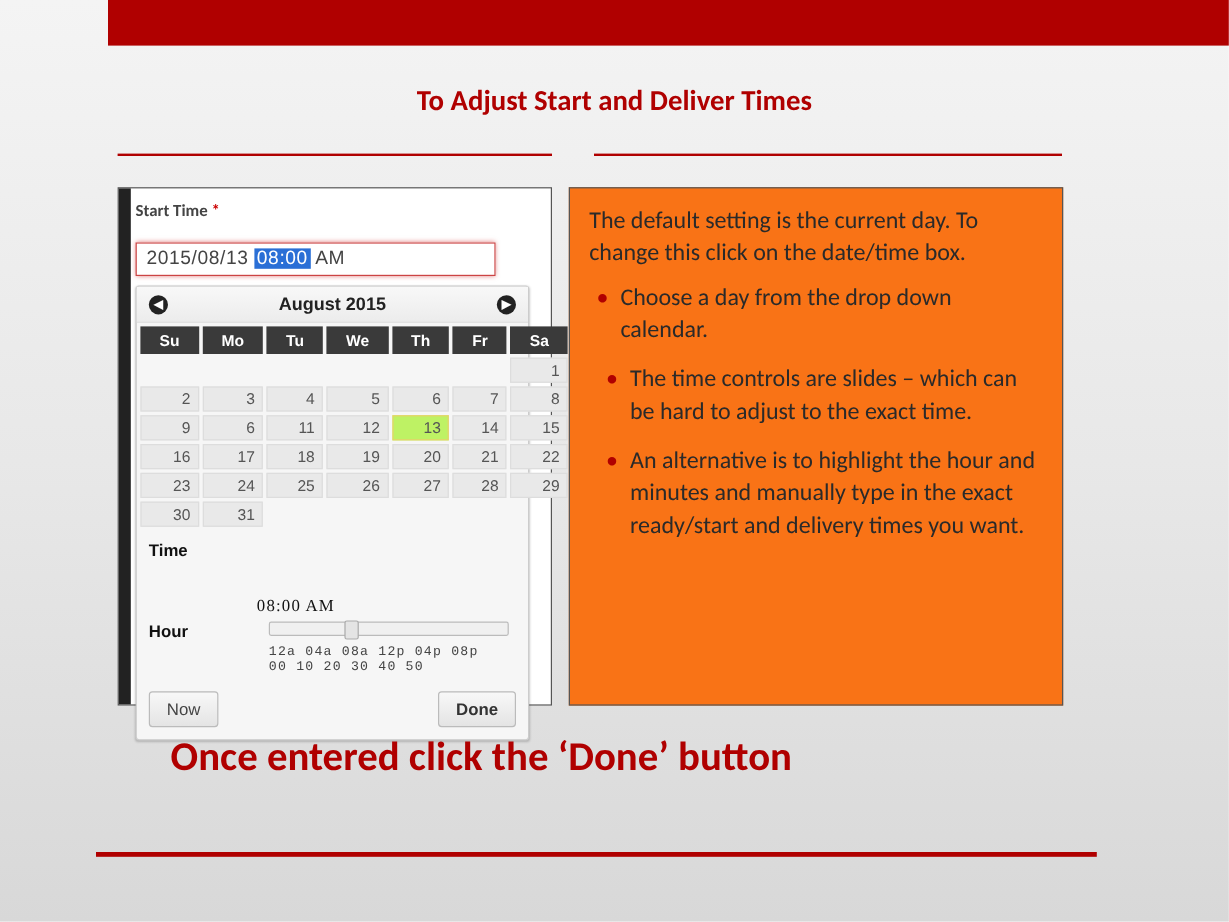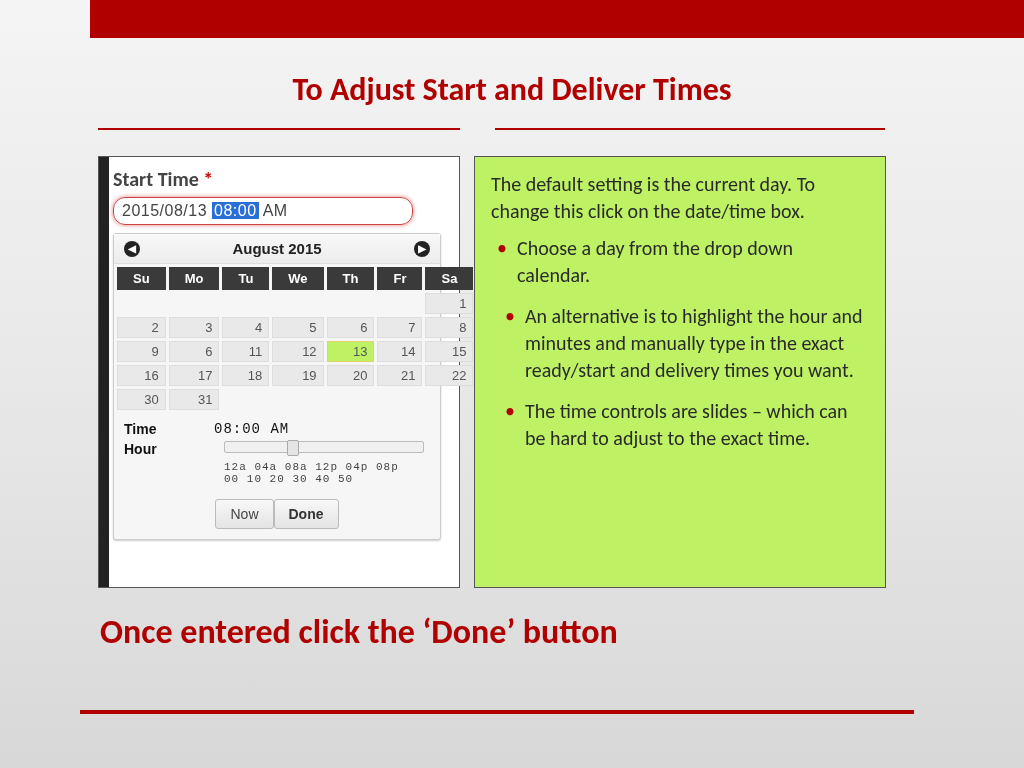--- a/index.html
+++ b/index.html
@@ -4,32 +4,32 @@
 <style>
   * { box-sizing: border-box; margin: 0; padding: 0; }
   body {
     width: 1024px; height: 768px;
     background: linear-gradient(to bottom, #f4f4f4 0%, #e8e8e8 50%, #d8d8d8 100%);
     font-family: Calibri, Arial, sans-serif;
     position: relative;
   }
   .top-bar { position:absolute; top:0; left:90px; right:0; height:38px; background:#b00000; }
   .title { position:absolute; top:70px; left:0; right:0; text-align:center;
-    color:#b00000; font-weight:bold; font-size:32px; }
+    color:#b00000; font-weight:bold; font-size:24px; }
   .hr1 { position:absolute; top:128px; left:98px; width:362px; height:2px; background:#b00000; }
   .hr2 { position:absolute; top:128px; left:495px; width:390px; height:2px; background:#b00000; }
 
   .left-panel { position:absolute; top:156px; left:98px; width:362px; height:432px;
     border:1px solid #555; background:#fff; padding:0; }
   .dark-strip { position:absolute; left:0; top:0; bottom:0; width:10px; background:#222; }
   .panel-inner { position:absolute; left:14px; right:6px; top:10px; bottom:6px; }
 
-  .label { font-size:20px; color:#444; font-weight:bold; margin-bottom:6px; }
+  .label { font-size:14px; color:#444; font-weight:bold; margin-bottom:18px; }
   .req { color:#c00; }
-  .dt-input { border:1px solid #c44; border-radius:12px; box-shadow:0 0 4px rgba(200,0,0,.5);
+  .dt-input { border:1px solid #c44; border-radius:0; box-shadow:0 0 4px rgba(200,0,0,.5);
     padding:4px 8px; font-size:16px; font-family:Verdana,Arial,sans-serif; color:#444;
     width:300px; margin-bottom:8px; letter-spacing:.5px; }
   .dt-input .hl { background:#2a6fd6; color:#fff; padding:0 2px; }
 
   .cal { width:328px; border:1px solid #ccc; background:#f6f6f6; border-radius:3px;
     box-shadow:0 1px 2px rgba(0,0,0,.2); font-family:Verdana,Arial,sans-serif; }
   .cal-head { display:flex; align-items:center; justify-content:space-between;
     padding:6px 10px; background:linear-gradient(#f8f8f8,#ececec); font-weight:bold;
     font-size:15px; color:#222; border-bottom:1px solid #ddd; }
   .cal-nav { background:#222; color:#fff; border-radius:50%; width:16px; height:16px;
@@ -38,42 +38,42 @@
   .cal-grid thead th { background:#3a3a3a; color:#fff; font-weight:bold; padding:4px 16px;
     text-align:center; font-size:13px; }
   .cal-grid td { background:#e9e9e9; border:1px solid #ddd; text-align:right;
     padding:2px 6px 2px 0; color:#555; height:20px; font-size:13px; }
   .cal-grid td.empty { background:transparent; border:none; }
   .cal-grid td.today { background:#bef264; border:1px solid #e6d26a; }
 
   .time-sect { padding:8px 10px 4px; font-size:14px; color:#111; font-family:Verdana,Arial,sans-serif; }
   .time-row { display:flex; align-items:flex-start; margin-bottom:4px; }
   .time-row .lbl { width:90px; font-weight:bold; font-size:14px; }
-  .time-row .val { font-family:Liberation Mono, monospace; font-size:14px; letter-spacing:1px; }
+  .time-row .val { font-family:Liberation Serif, serif; font-size:14px; letter-spacing:1px;margin-top:48px; }
   .slider { width:200px; height:12px; border:1px solid #bbb; border-radius:2px;
     background:#f0f0f0; position:relative; margin-left:10px; }
   .slider .handle { position:absolute; top:-2px; width:12px; height:16px; background:#e4e4e4;
     border:1px solid #aaa; border-radius:2px; }
   .ticks { font-size:11px; color:#444; letter-spacing:1px; margin-left:100px; font-family:Liberation Mono, monospace; }
 
-  .cal-btns { display:flex; justify-content:center; padding:10px; }
+  .cal-btns { display:flex; justify-content:space-between; padding:10px; }
   .cal-btn { background:linear-gradient(#f8f8f8,#e4e4e4); border:1px solid #bbb;
     border-radius:3px; padding:6px 14px; font-size:14px; color:#444; cursor:pointer;
     font-family:Verdana,Arial,sans-serif; }
   .cal-btn.done { font-weight:bold; color:#333; }
 
   .right-panel { position:absolute; top:156px; left:474px; width:412px; height:432px;
-    border:1px solid #555; background:#bef264; padding:14px 16px; font-size:20px; color:#2a2a2a; line-height:1.35; }
+    border:1px solid #555; background:#f97316; padding:14px 16px; font-size:20px; color:#2a2a2a; line-height:1.35; }
   .right-panel ul { list-style:none; margin-top:10px; }
   .right-panel li { position:relative; padding-left:26px; margin-bottom:14px; }
   .right-panel li::before { content:"•"; color:#b00000; position:absolute; left:6px; top:0; font-size:20px; }
   .right-panel li.ind { margin-left:8px; }
 
   .footer-text { position:absolute; top:612px; left:100px; width:560px;
-    color:#b00000; font-weight:bold; font-size:34px; text-align:left; line-height:1.2; }
+    color:#b00000; font-weight:bold; font-size:34px; text-align:right; line-height:1.2; }
   .hr3 { position:absolute; top:710px; left:80px; right:110px; height:4px; background:#b00000; }
 </style>
 </head>
 <body>
 
 <div class="top-bar"></div>
 <div class="title">To Adjust Start and Deliver Times</div>
 <div class="hr1"></div>
 <div class="hr2"></div>
 
@@ -138,20 +138,29 @@
             <tr>
               <td>16</td>
               <td>17</td>
               <td>18</td>
               <td>19</td>
               <td>20</td>
               <td>21</td>
               <td>22</td>
             </tr>
             <tr>
+              <td>23</td>
+              <td>24</td>
+              <td>25</td>
+              <td>26</td>
+              <td>27</td>
+              <td>28</td>
+              <td>29</td>
+            </tr>
+            <tr>
               <td>30</td>
               <td>31</td>
               <td class="empty"></td>
               <td class="empty"></td>
               <td class="empty"></td>
               <td class="empty"></td>
               <td class="empty"></td>
             </tr>
           </tbody>
       </table>
@@ -176,19 +185,19 @@
         <button class="cal-btn done">Done</button>
       </div>
     </div>
   </div>
 </div>
 
 <div class="right-panel">
   <p>The default setting is the current day. To change this click on the date/time box.</p>
   <ul>
     <li>Choose a day from the drop down calendar.</li>
+    <li class="ind">The time controls are slides – which can be hard to adjust to the exact time.</li>
     <li class="ind">An alternative is to highlight the hour and minutes and manually type in the exact ready/start and delivery times you want.</li>
-    <li class="ind">The time controls are slides – which can be hard to adjust to the exact time.</li>
   </ul>
 </div>
 
 <div class="footer-text">Once entered click the ‘Done’ button</div>
 <div class="hr3"></div>
 
 </body></html>

